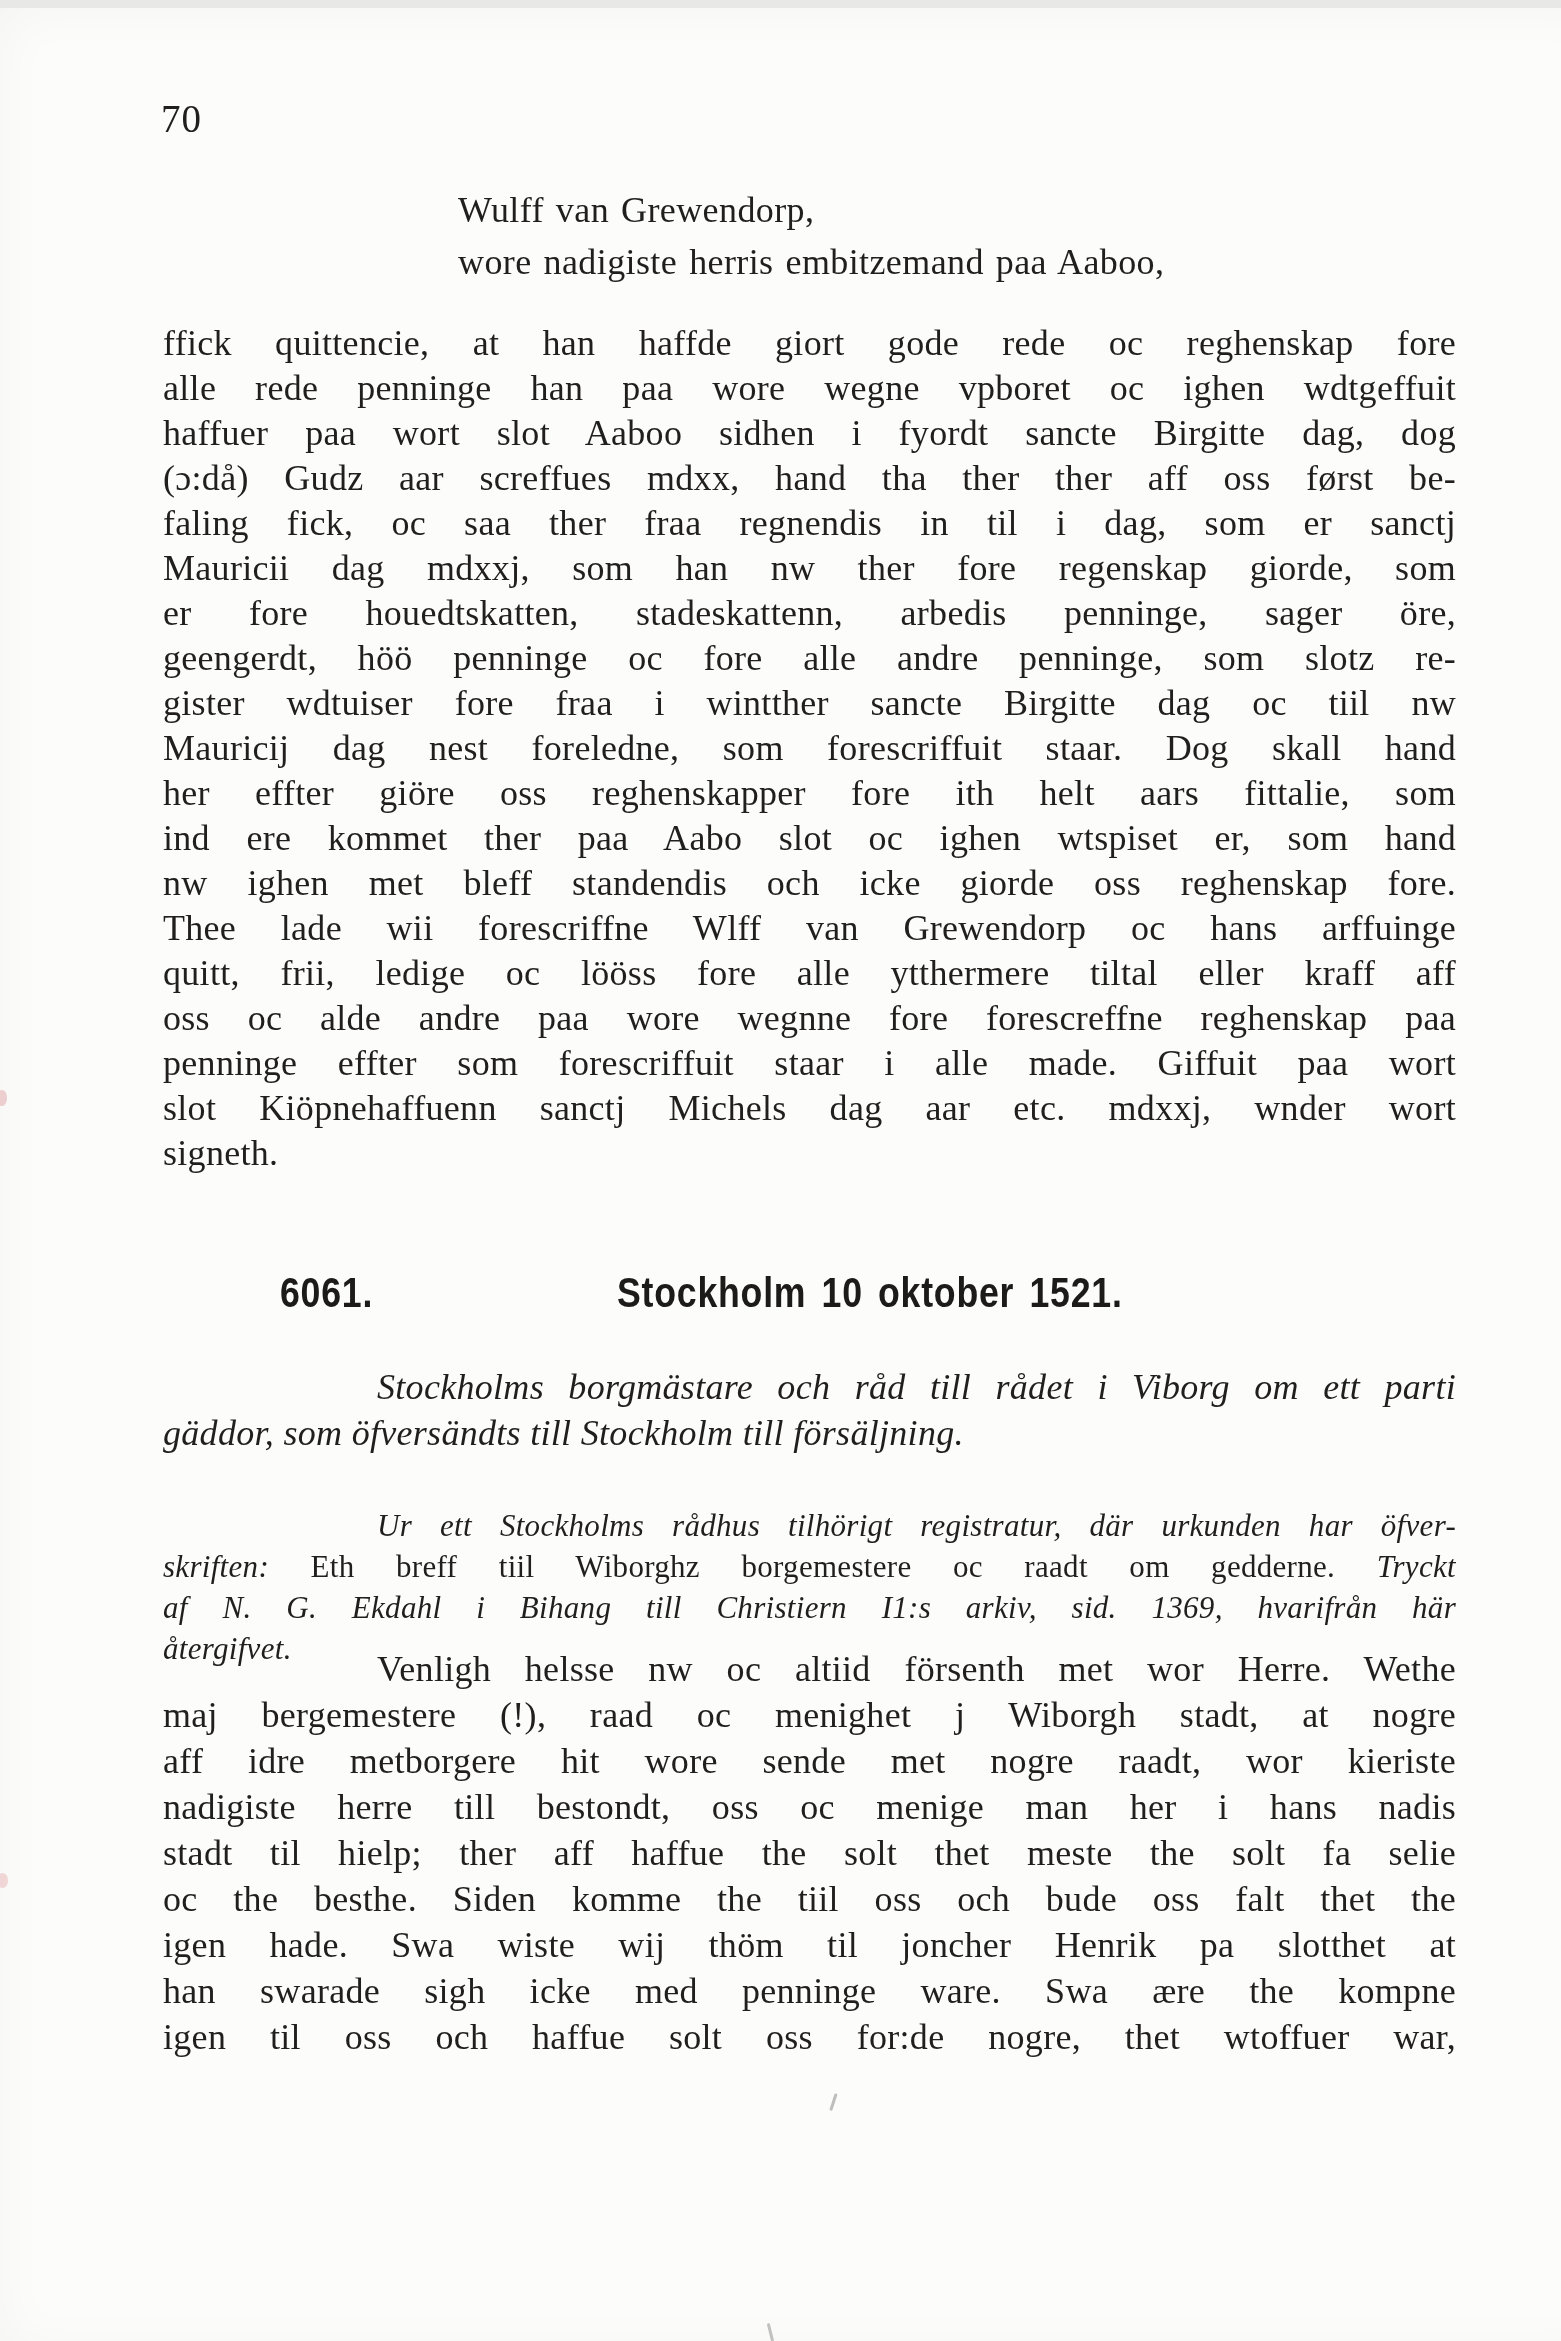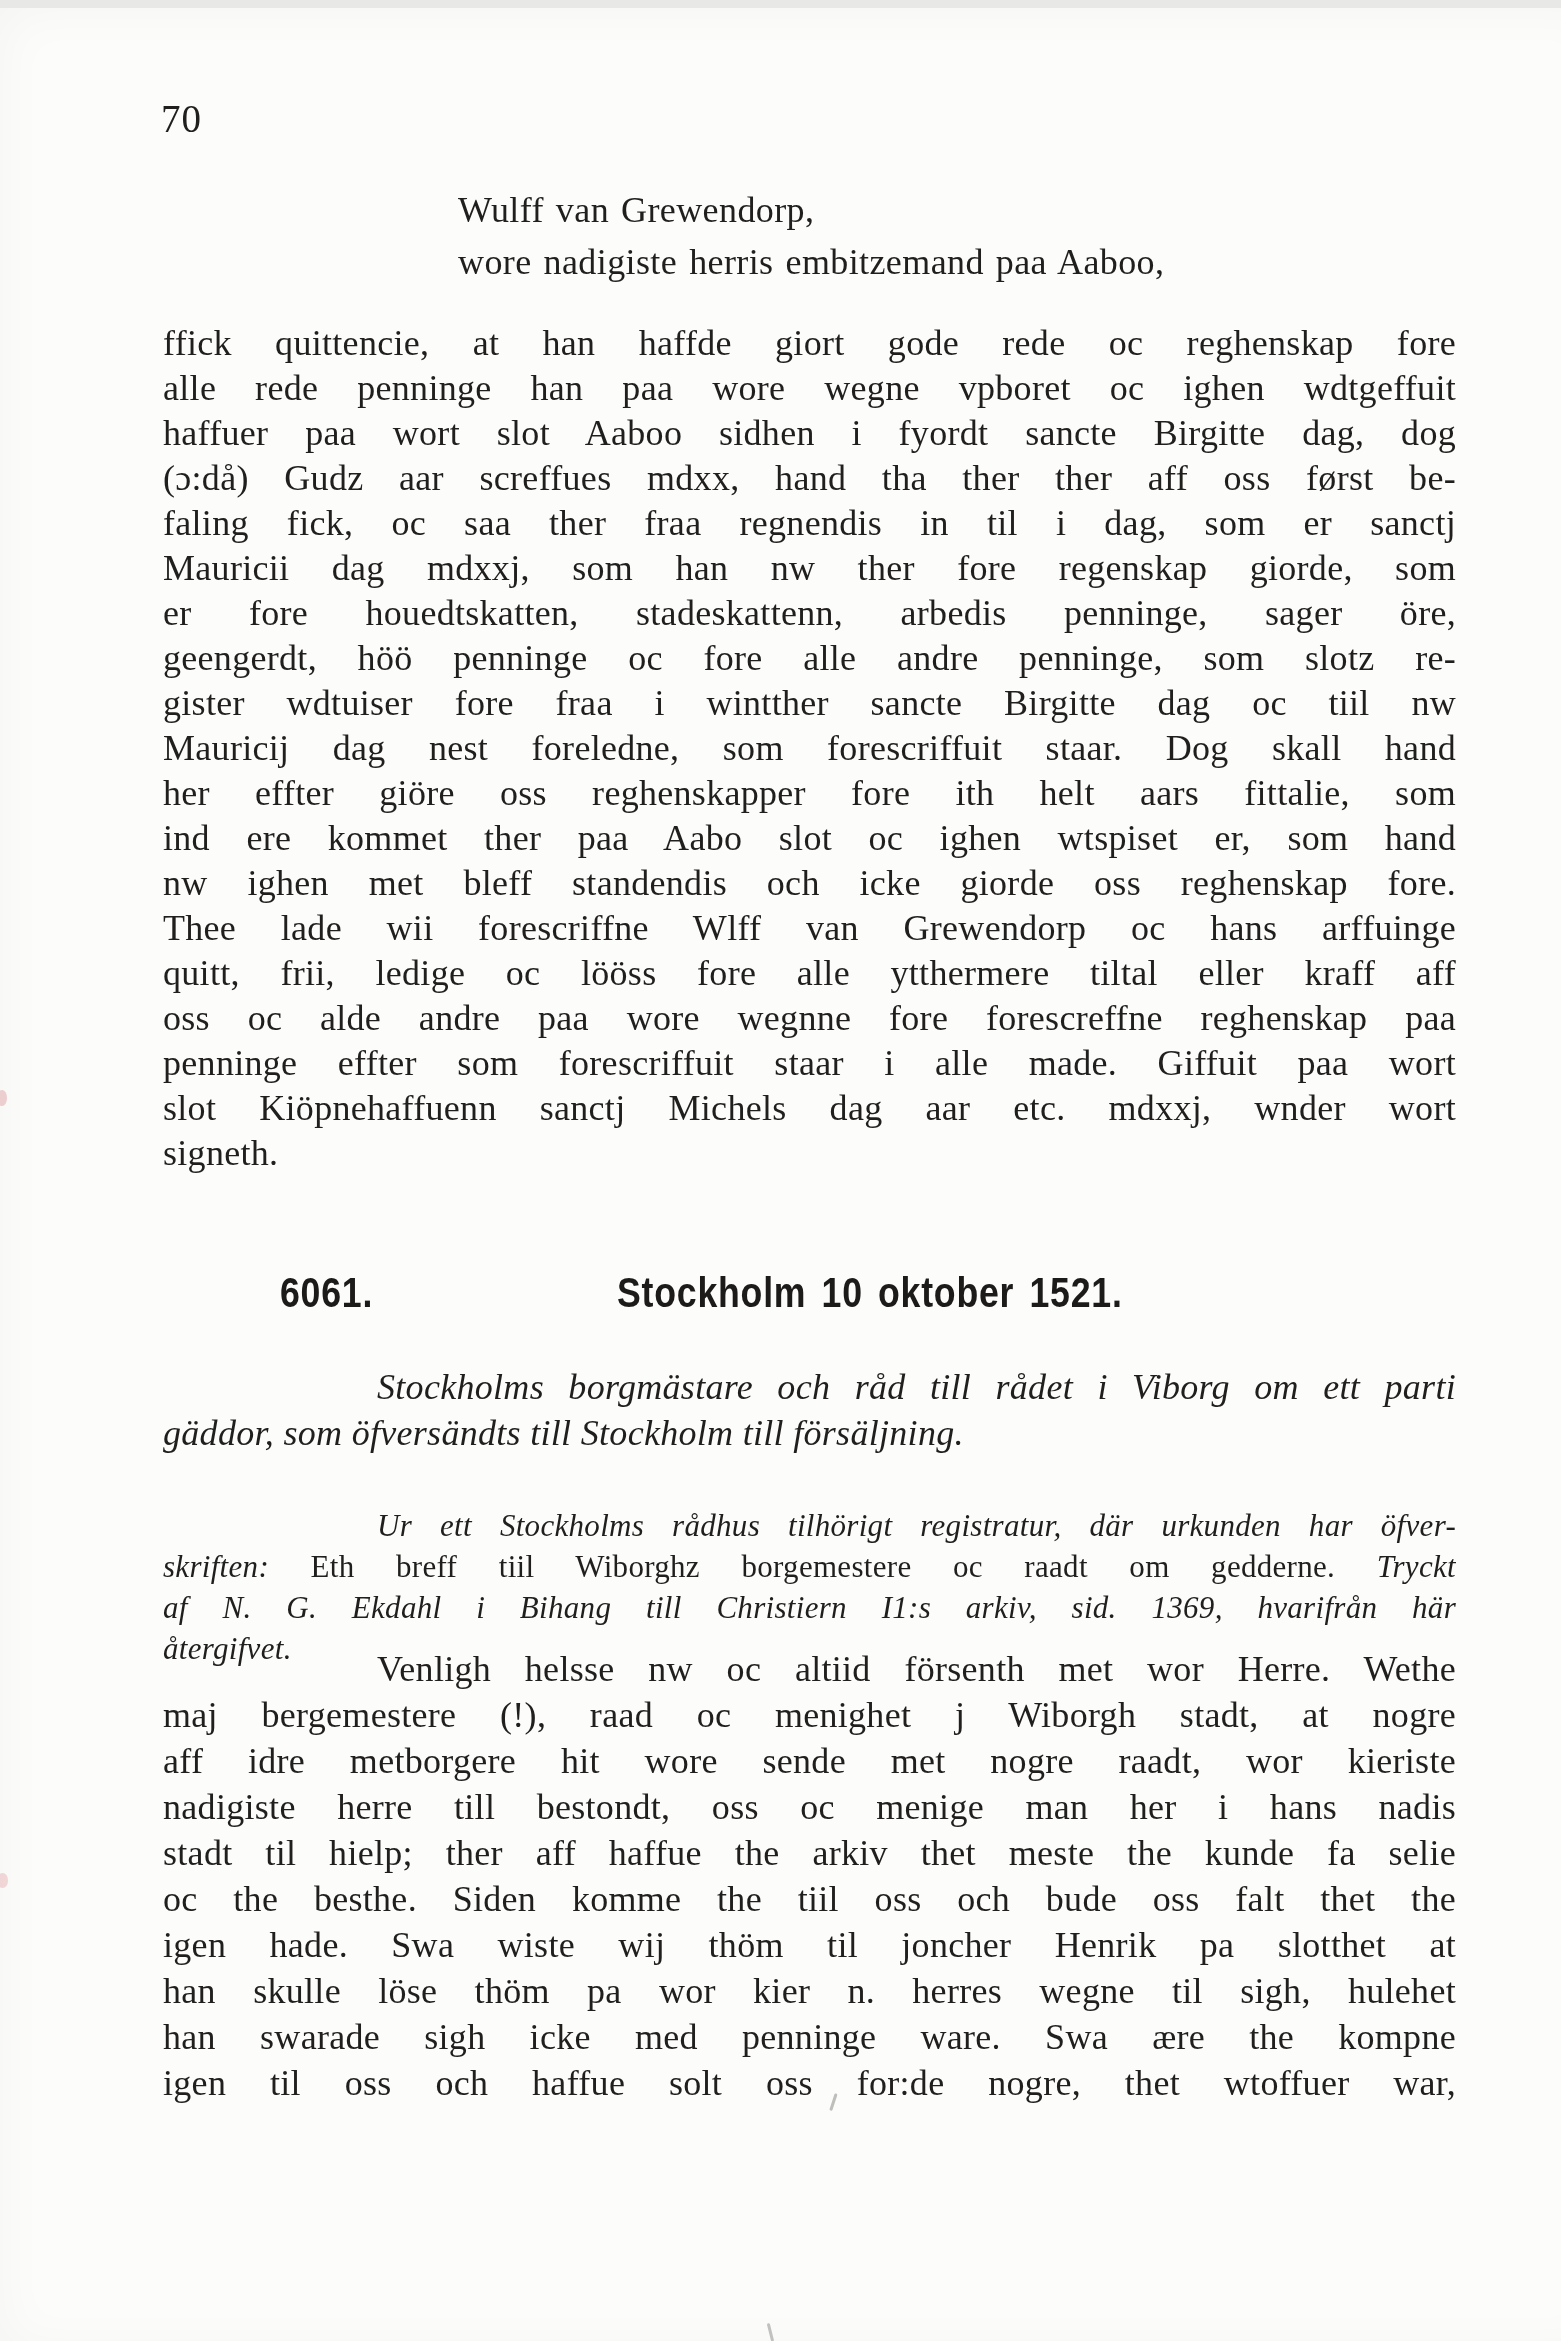--- a/index.html
+++ b/index.html
@@ -181,24 +181,23 @@
     <div class="jline"><span>skriften:</span> <span class="roman">Eth breff tiil Wiborghz borgemestere oc raadt om gedderne.</span> <span>Tryckt</span></div>
     <div class="jline">af N. G. Ekdahl i Bihang till Christiern I1:s arkiv, sid. 1369, hvarifrån här</div>
     <div class="line">återgifvet.</div>
   </div>
 
   <div class="textblock letter">
     <div class="jline indent">Venligh helsse nw oc altiid försenth met wor Herre. Wethe</div>
     <div class="jline">maj bergemestere (!), raad oc menighet j Wiborgh stadt, at nogre</div>
     <div class="jline">aff idre metborgere hit wore sende met nogre raadt, wor kieriste</div>
     <div class="jline">nadigiste herre till bestondt, oss oc menige man her i hans nadis</div>
-    <div class="jline">stadt til hielp; ther aff haffue the arkiv thet meste the kunde fa selie</div>
+    <div class="jline">stadt til hielp; ther aff haffue the solt thet meste the solt fa selie</div>
     <div class="jline">oc the besthe. Siden komme the tiil oss och bude oss falt thet the</div>
     <div class="jline">igen hade. Swa wiste wij thöm til joncher Henrik pa slotthet at</div>
-    <div class="jline">han skulle löse thöm pa wor kier n. herres wegne til sigh, hulehet</div>
     <div class="jline">han swarade sigh icke med penninge ware. Swa ære the kompne</div>
     <div class="jline">igen til oss och haffue solt oss for:de nogre, thet wtoffuer war,</div>
   </div>
 
   <div class="artifact artifact-slash"></div>
   <div class="artifact artifact-backslash"></div>
   <div class="artifact artifact-pink-1"></div>
   <div class="artifact artifact-pink-2"></div>
 
 </div>

